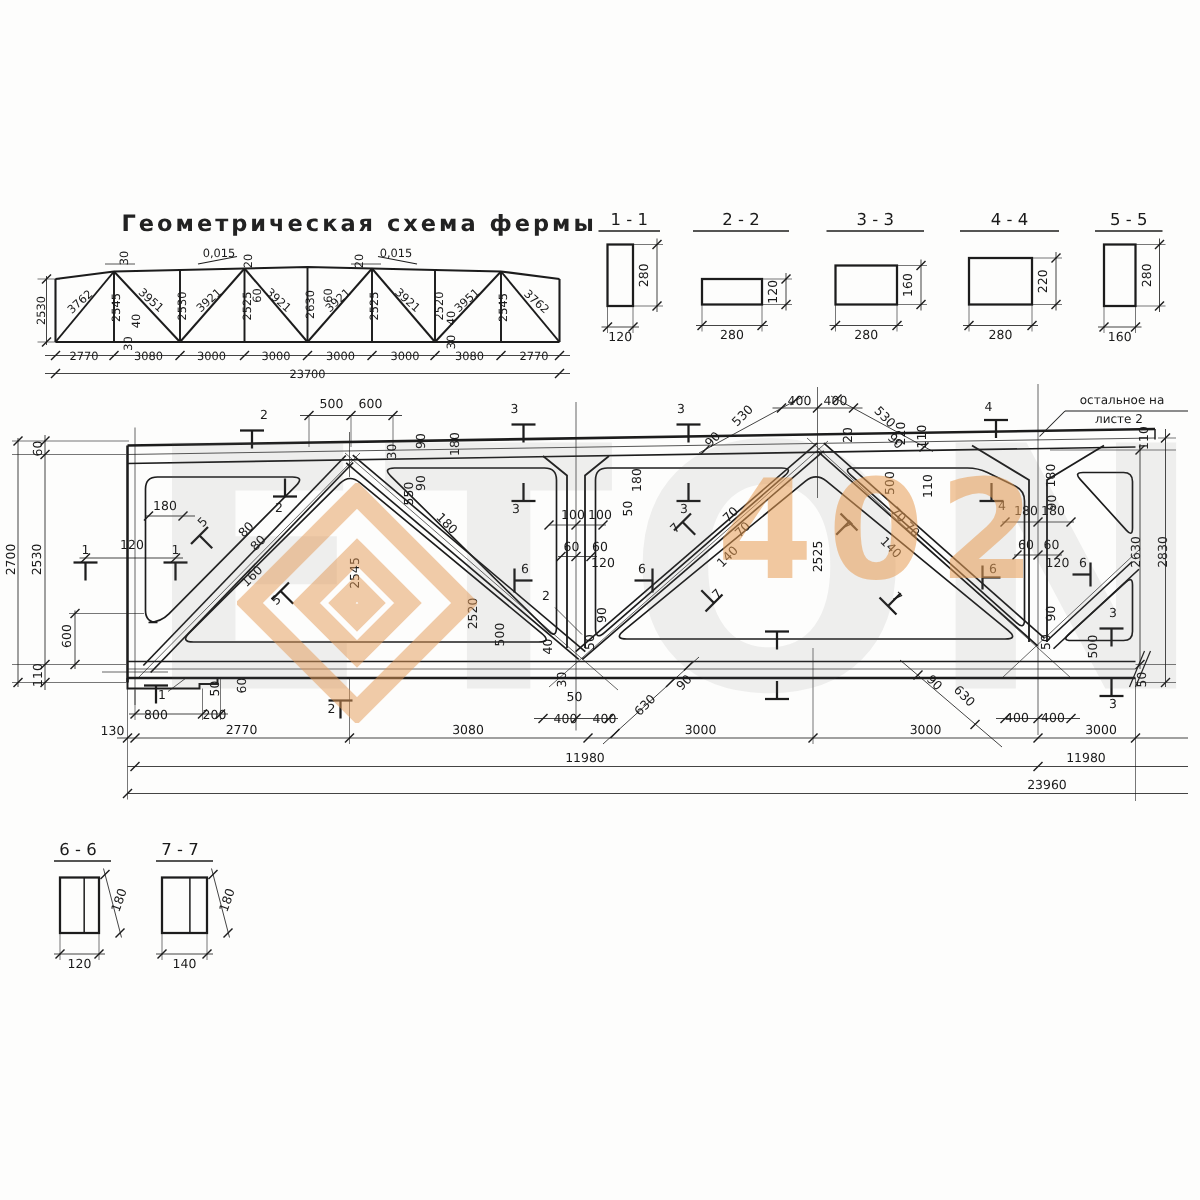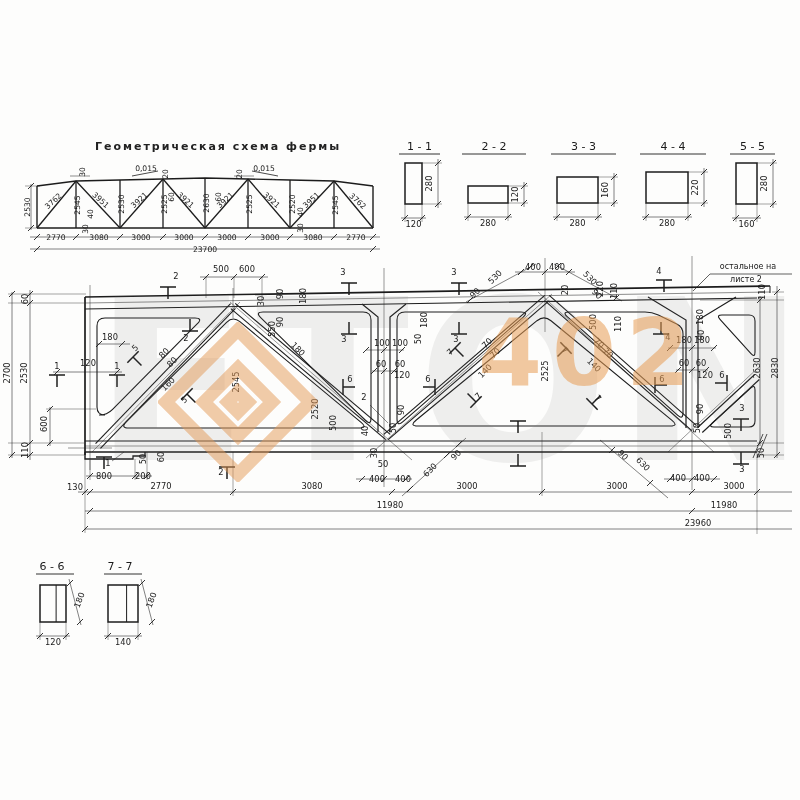--- a/index.html
+++ b/index.html
@@ -4,21 +4,21 @@
 <style>
   html,body{margin:0;padding:0;}
   body{width:800px;height:800px;background:#fdfdfc;position:relative;overflow:hidden;
        font-family:"DejaVu Sans",sans-serif;color:#1c1c1c;}
   #stage{position:absolute;left:0;top:0;width:800px;height:800px;}
   .wm-big{position:absolute;left:50px;top:270px;font-size:225px;font-weight:bold;
           letter-spacing:8px;color:rgba(110,110,110,0.10);line-height:1;user-select:none;margin-left:44px;}
   .wm-digits{position:absolute;left:478px;top:308px;font-size:92px;font-weight:bold;
           letter-spacing:10px;color:rgba(232,156,84,0.55);line-height:1;user-select:none;}
   .wm-logo{position:absolute;left:158px;top:322px;opacity:0.5;}
-  #scheme-title{position:absolute;left:95px;top:140px;font-size:11px;letter-spacing:2px;
+  #scheme-title{position:absolute;left:81px;top:140px;font-size:15px;letter-spacing:2px;
           font-weight:bold;color:#222;}
   svg text{fill:#1a1a1a;font-family:"DejaVu Sans",sans-serif;}
 </style>
 </head>
 <body>
 
 <div id="stage">
   <div class="wm-big">ETON</div>
   <div class="wm-digits">402</div>
   <svg class="wm-logo" width="160" height="160" viewBox="0 0 160 160">

